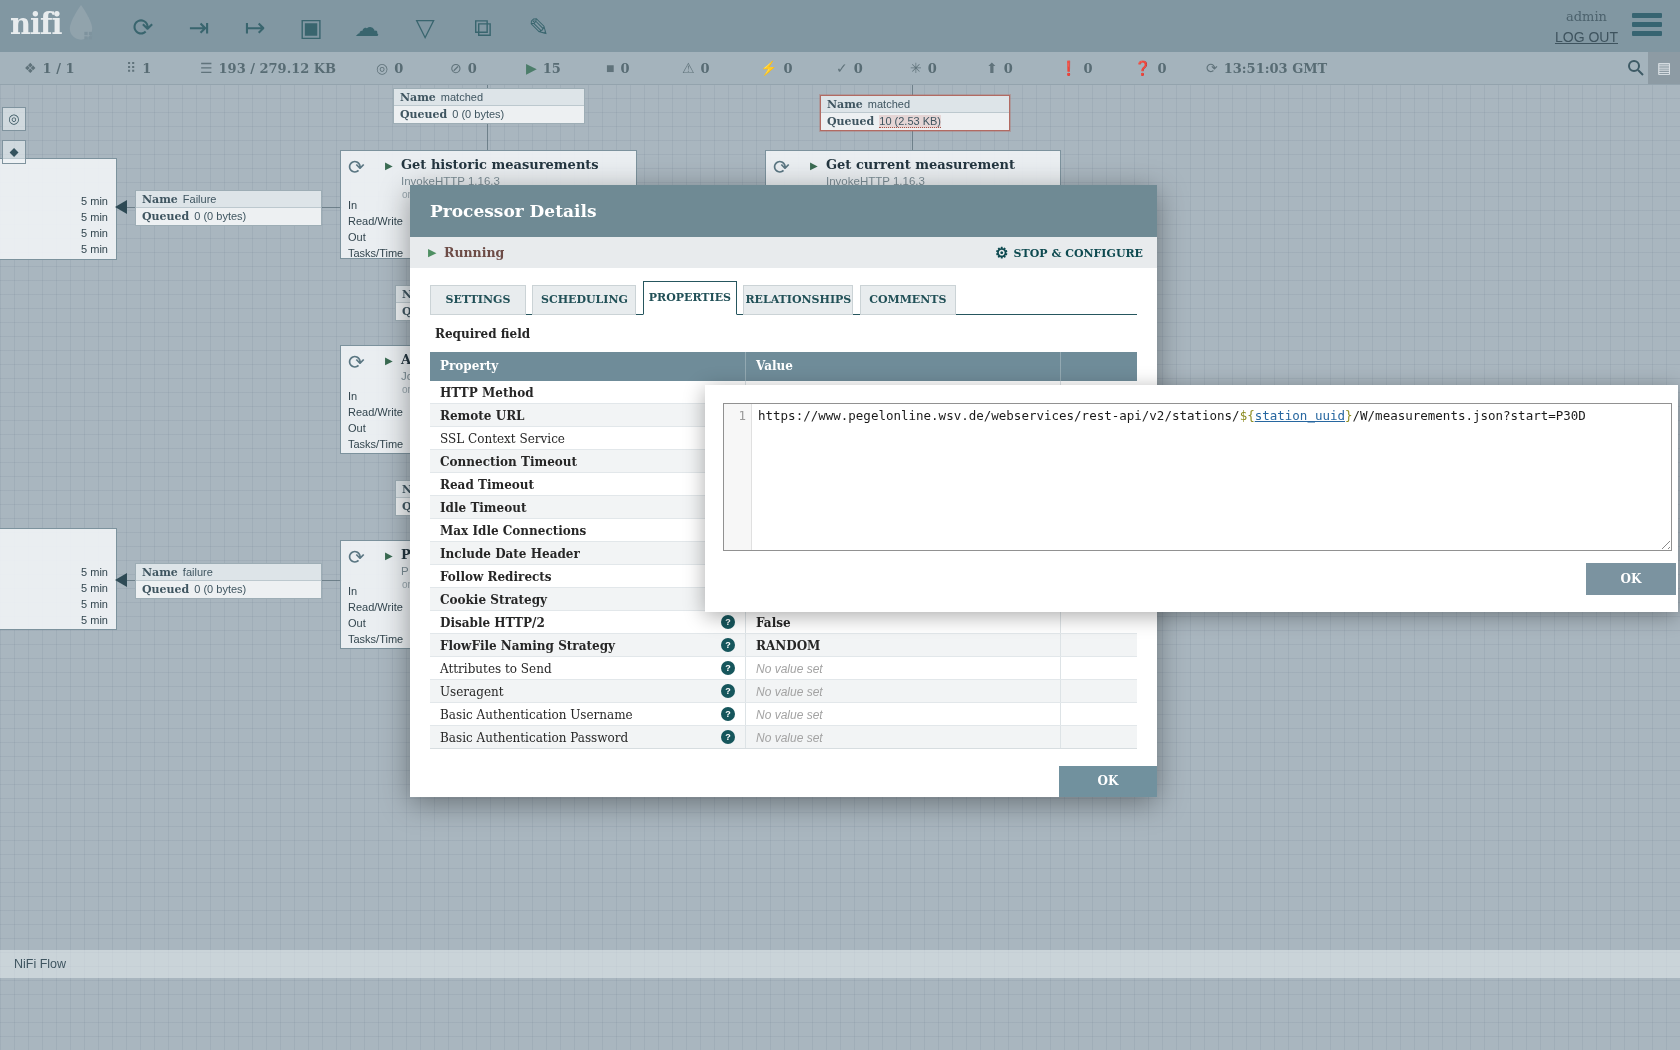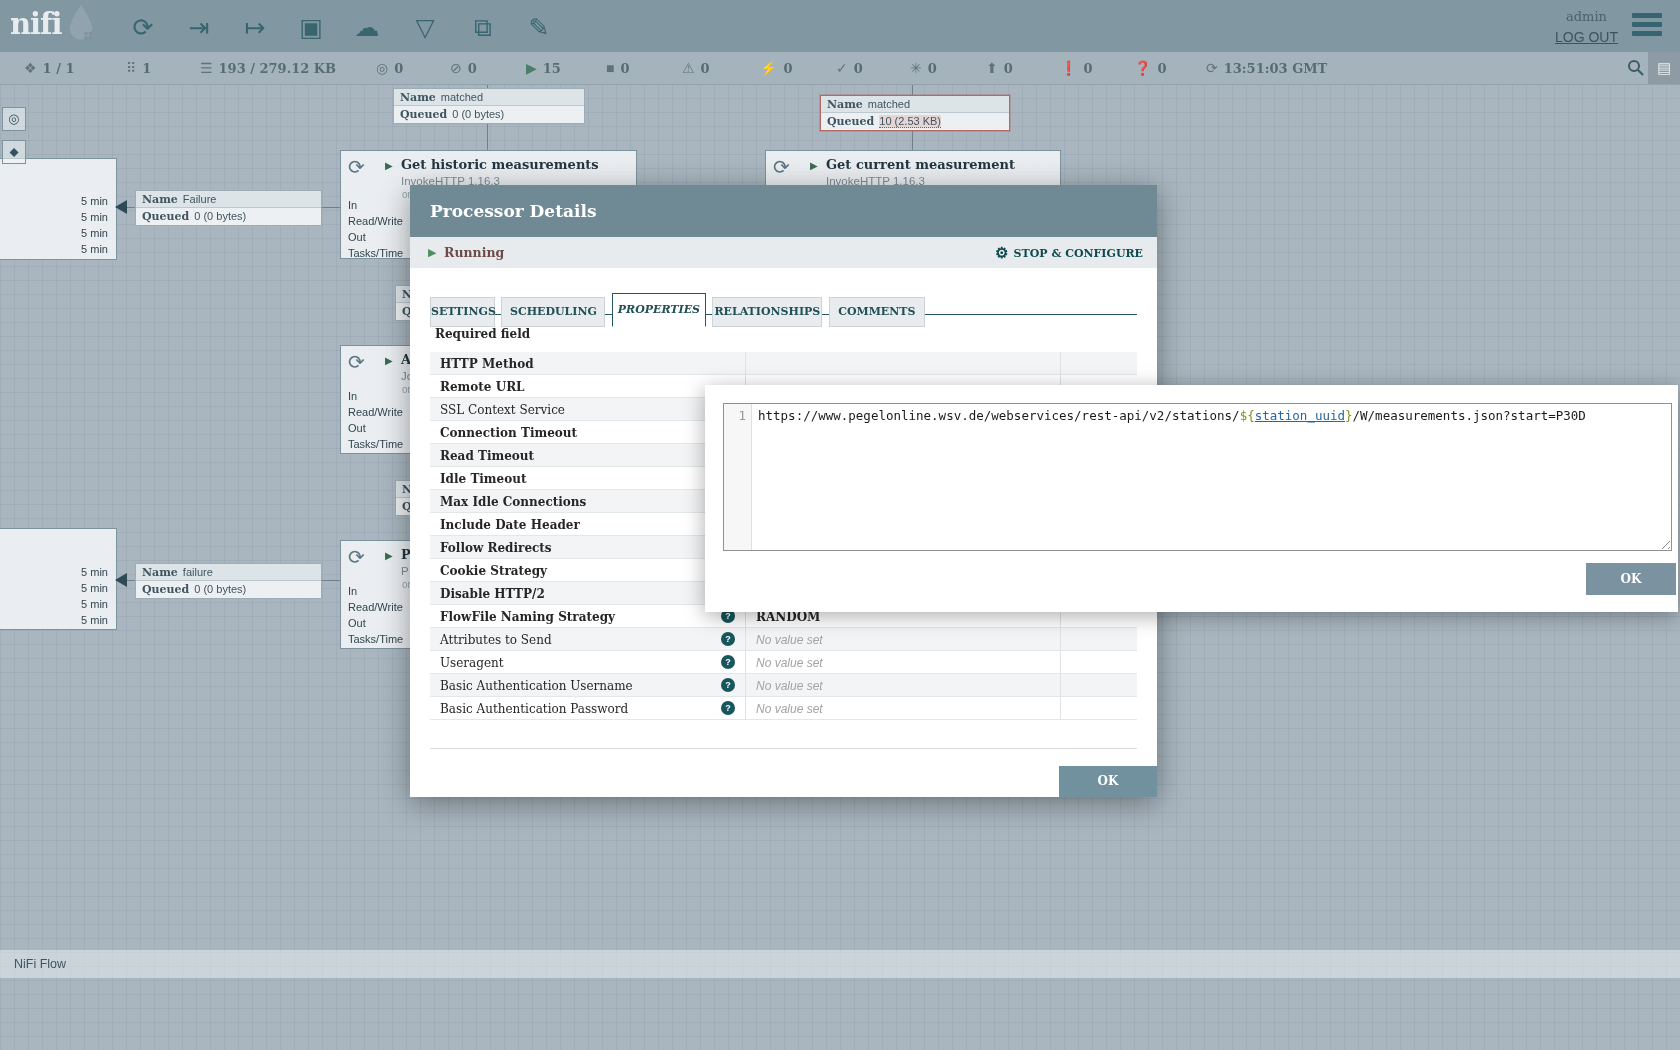--- a/index.html
+++ b/index.html
@@ -69,22 +69,22 @@
   .run-glyph{position:absolute;left:18px;top:9px;font-size:11px;color:#4e8f62;}
   .run-label{position:absolute;left:34px;top:8px;font-family:"DejaVu Serif",serif;font-weight:bold;
     font-size:12.5px;color:#6d4c47;}
   .stopcfg{position:absolute;right:14px;top:7px;font-size:11px;font-weight:bold;color:#0e4a50;cursor:pointer;
     display:flex;align-items:center;gap:5px;font-family:"DejaVu Serif",serif;}
   .stopcfg .gear{font-size:15px;}
   .tabs{position:absolute;left:20px;top:96px;right:20px;height:33px;border-bottom:1px solid #26565e;}
   .tab{display:inline-block;box-sizing:border-box;height:30px;margin-top:3px;margin-right:2px;
     background:#e8ecee;border:1px solid #cbd3d6;text-align:center;line-height:28px;
     font-family:"DejaVu Serif",serif;font-weight:bold;font-size:11px;color:#215057;cursor:pointer;vertical-align:bottom;}
-  .tab.active{background:#fff;border:1px solid #26565e;border-bottom:1px solid #fff;height:34px;margin-top:12px;
-    line-height:32px;position:relative;z-index:2;font-style:italic;}
+  .tab.active{background:#fff;border:1px solid #26565e;border-bottom:1px solid #fff;height:34px;margin-top:0;
+    line-height:32px;position:relative;z-index:2;}
   .req-note{position:absolute;left:25px;top:142px;font-family:"DejaVu Serif",serif;font-weight:bold;
     font-size:12px;color:#262626;}
   .ptable{position:absolute;left:20px;top:167px;width:707px;height:396px;overflow:hidden;
     border-bottom:1px solid #d7dde0;}
   .thead{position:relative;height:29px;background:#6f8c99;}
   .thead .hc{position:absolute;top:0;height:29px;line-height:29px;font-family:"DejaVu Serif",serif;
     font-weight:bold;font-size:12px;color:#fff;padding-left:10px;box-sizing:border-box;}
   .thead .hc.h1{left:0;width:315px;}
   .thead .hc.h2{left:315px;width:315px;border-left:1px solid rgba(255,255,255,0.25);}
   .thead .hc.h3{left:630px;width:77px;border-left:1px solid rgba(255,255,255,0.25);}
@@ -353,29 +353,34 @@
     </div>
     <div class="dlg-status">
       <span class="run-glyph">▶</span>
       <span class="run-label">Running</span>
       <div class="stopcfg">
         <span class="gear">⚙</span>
         <span>STOP &amp; CONFIGURE</span>
       </div>
     </div>
     <div class="tabs">
-      <div class="tab" style="width:65px;text-align:center;">SETTINGS</div>
+      <div class="tab" style="width:96px;text-align:center;">SETTINGS</div>
       <div class="tab" style="width:104px;text-align:center;">SCHEDULING</div>
       <div class="tab active" style="width:94px;">PROPERTIES</div>
       <div class="tab" style="width:110px;">RELATIONSHIPS</div>
       <div class="tab" style="width:96px;">COMMENTS</div>
     </div>
     <div class="req-note">Required field</div>
 
     <div class="ptable">
+      <div class="thead">
+        <div class="hc h1">Property</div>
+        <div class="hc h2">Value</div>
+        <div class="hc h3"></div>
+      </div>
 
       <div class="trow">
         <div class="pcell"><span class="pname req">HTTP Method</span></div>
         <div class="vcell"><span class="pval"></span></div>
         <div class="xcell"></div>
       </div>
       <div class="trow">
         <div class="pcell"><span class="pname req">Remote URL</span></div>
         <div class="vcell"><span class="pval"></span></div>
         <div class="xcell"></div>

